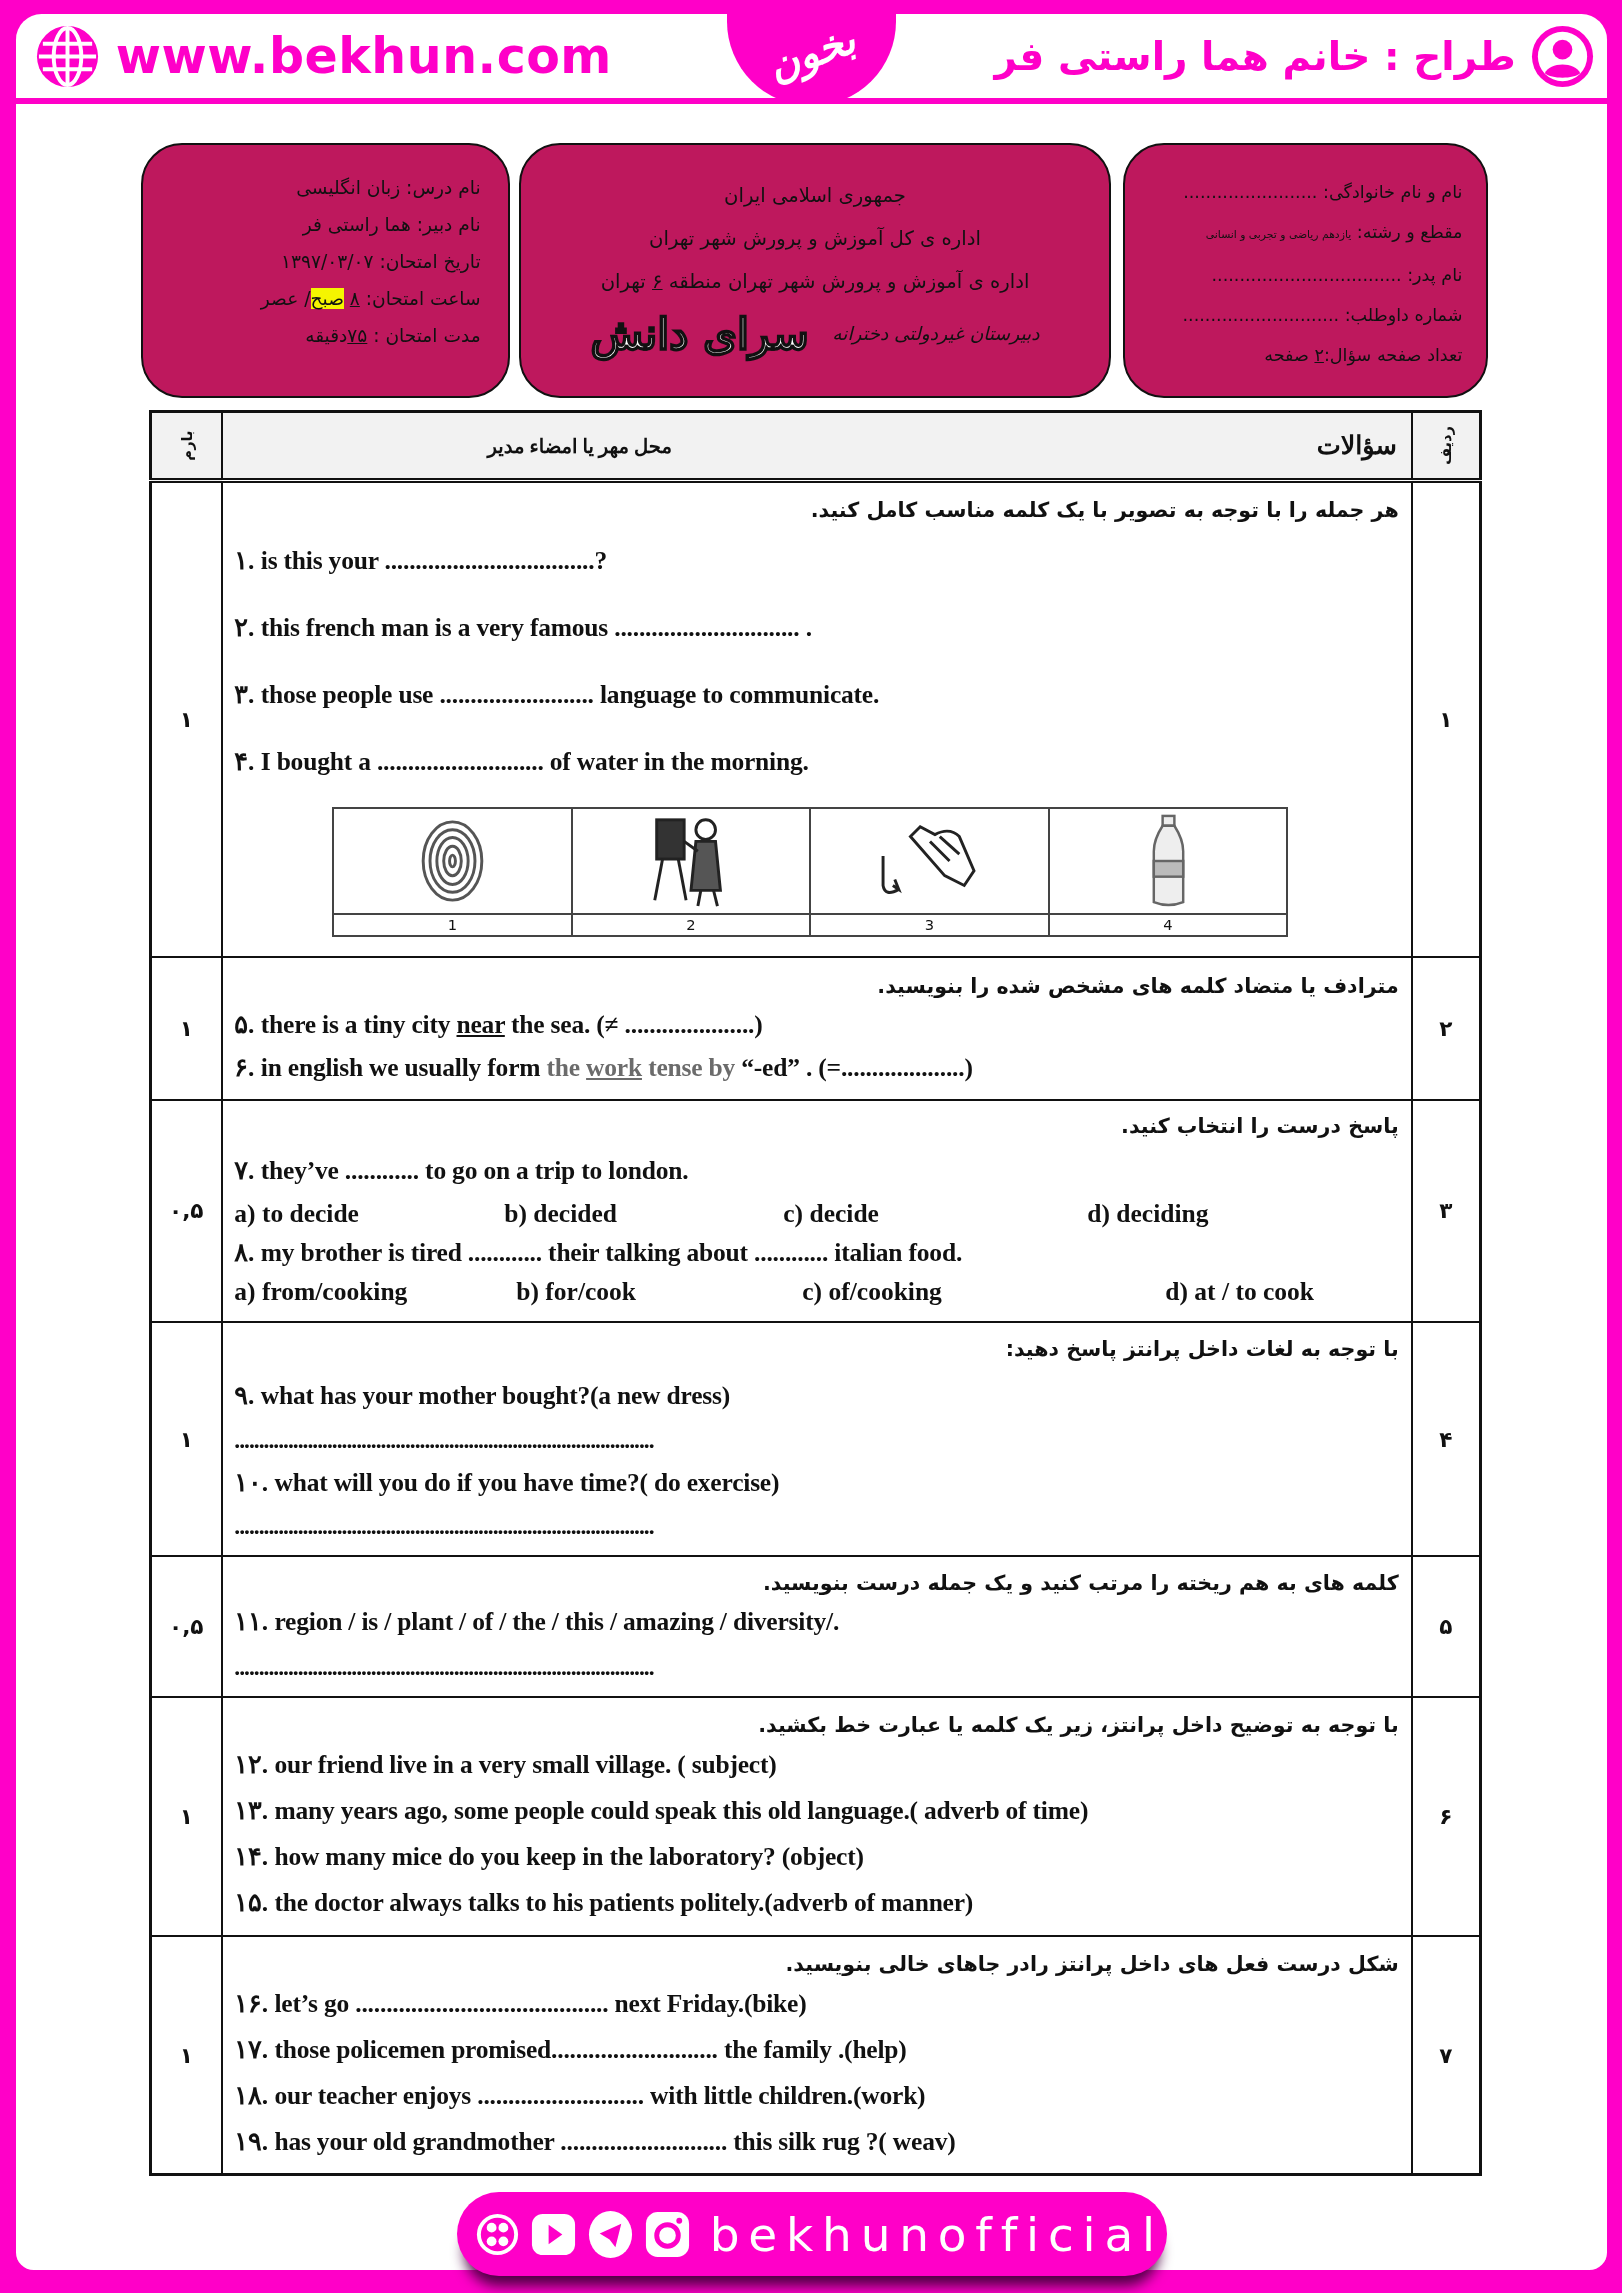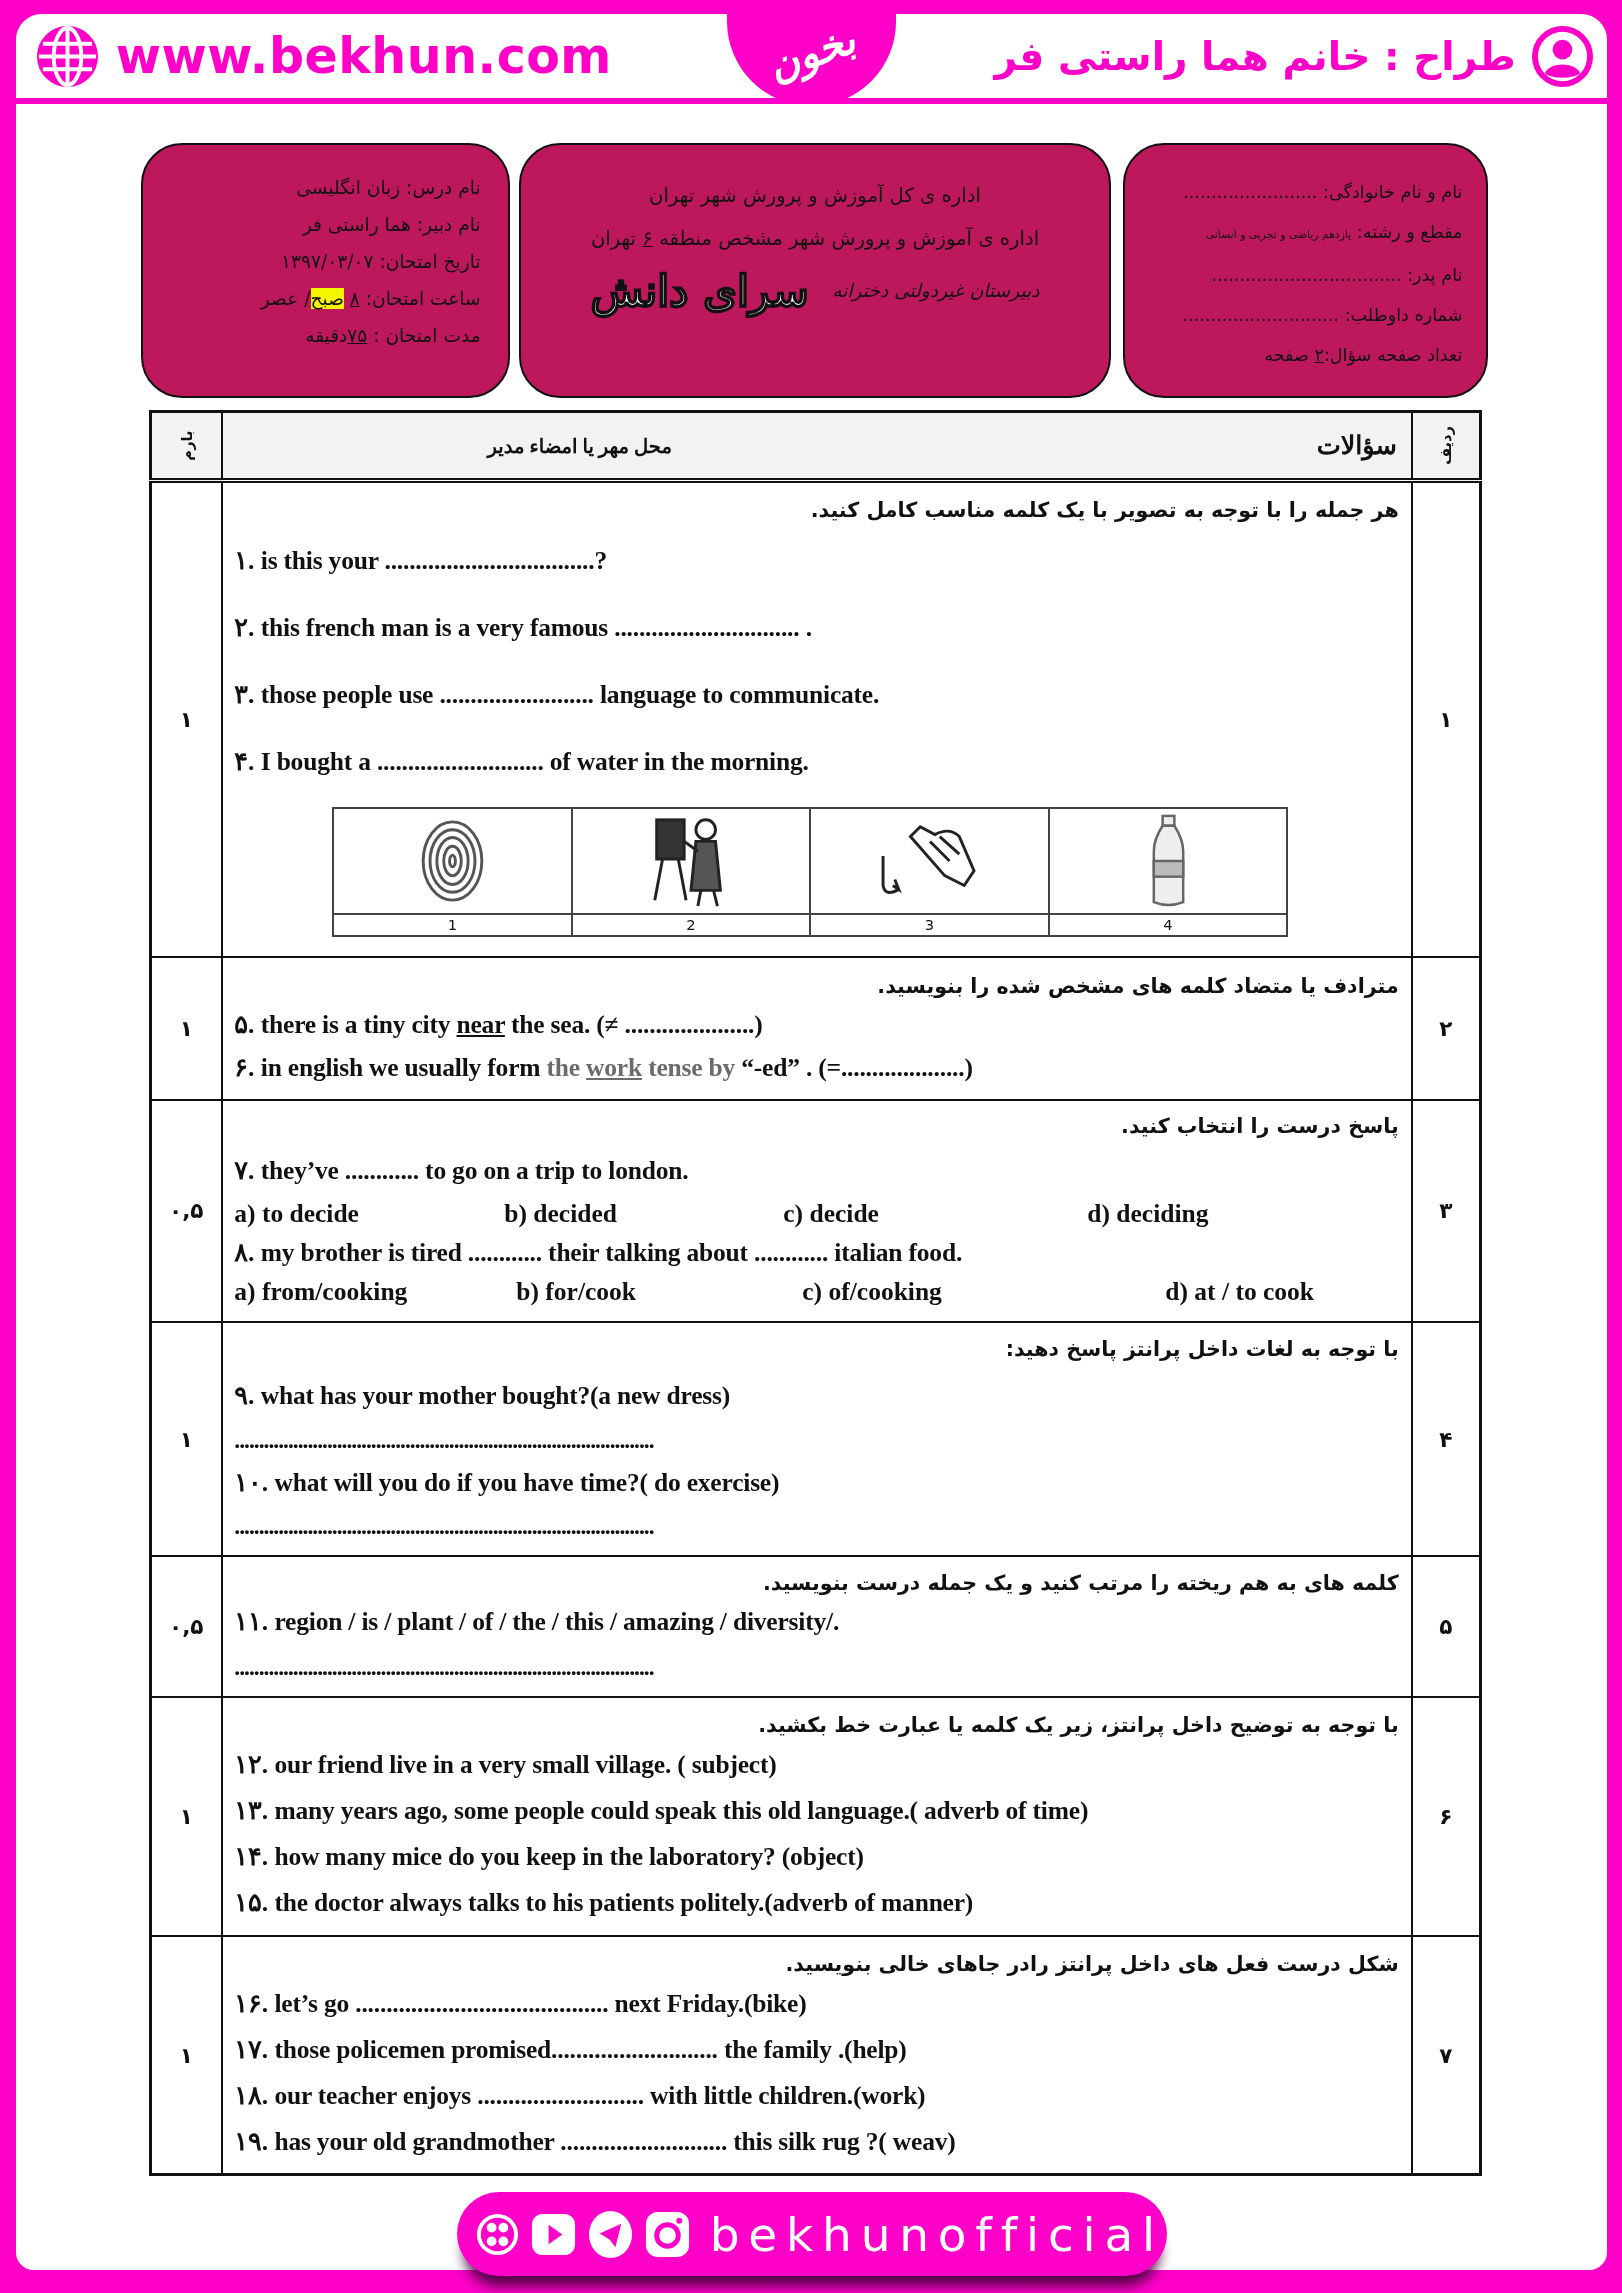--- a/index.html
+++ b/index.html
@@ -179,23 +179,24 @@
     <span class="ul">۸</span>
     <span class="hl">صبح</span><span>/ عصر</span>
   </div>
   <div class="line">
     <span>مدت امتحان :</span>
     <span class="ul">۷۵</span><span>دقیقه</span>
   </div>
 </div>
 
 <div class="hbox hbox-mid">
+  <div class="line">جمهوری اسلامی ایران</div>
   <div class="line">اداره ی کل آموزش و پرورش شهر تهران</div>
   <div class="line">
-    <span>اداره ی آموزش و پرورش شهر مشخص منطقه</span>
+    <span>اداره ی آموزش و پرورش شهر تهران منطقه</span>
     <span class="ul">۶</span>
     <span>تهران</span>
   </div>
   <div class="school-row">
     <span class="school-sub">دبیرستان غیردولتی دخترانه</span>
     <span class="school-logo">سرای دانش</span>
   </div>
 </div>
 
 <div class="hbox hbox-right">

